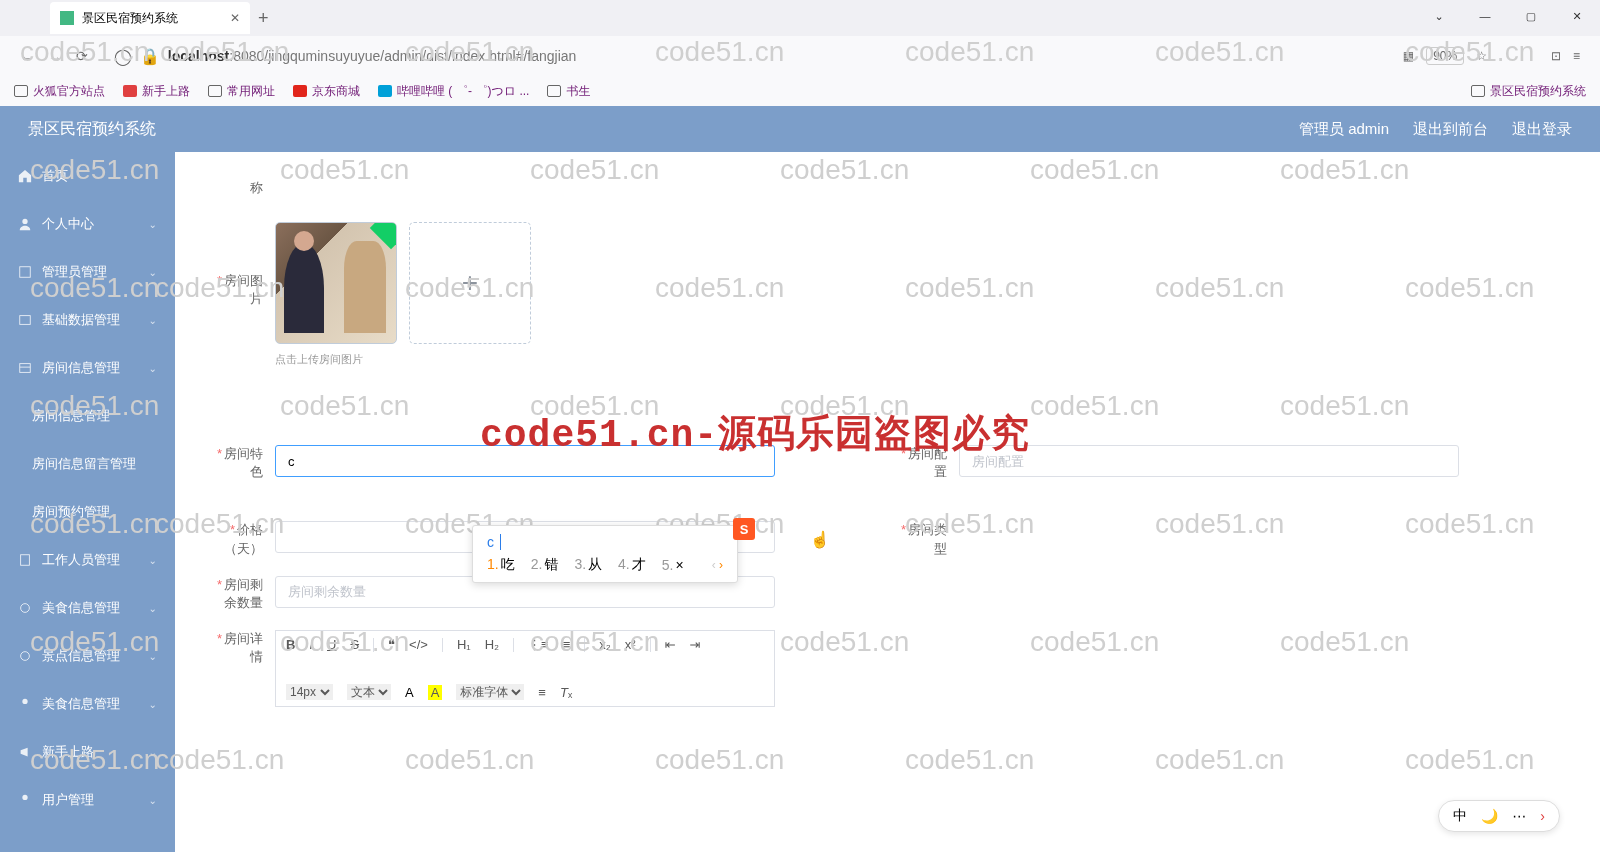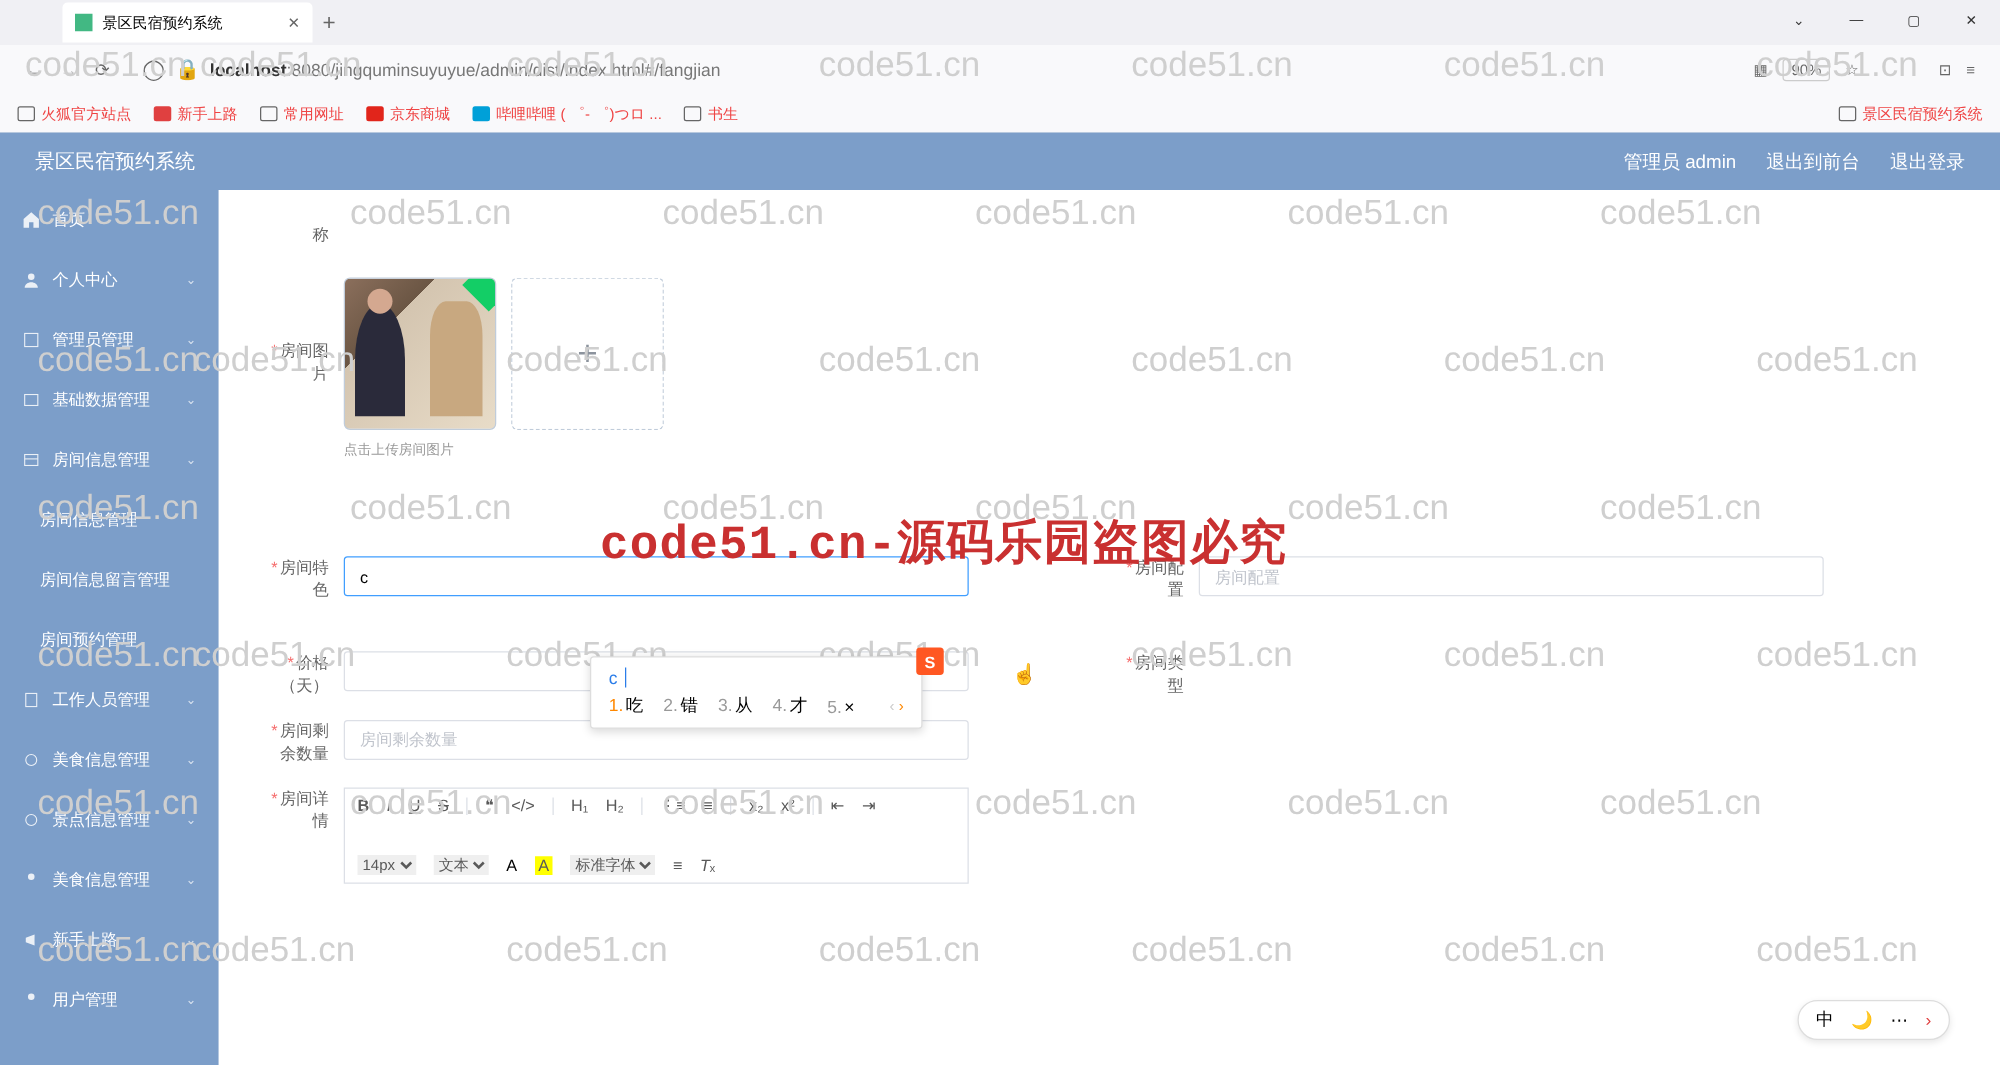--- a/index.html
+++ b/index.html
@@ -14,21 +14,21 @@
     .tab-new { width: 24px; margin-left: 8px; color: #666; font-size: 18px; cursor: pointer; }
     .addr-bar { height: 40px; display: flex; align-items: center; padding: 0 20px; gap: 12px; background: #f9f9fb; }
     .nav-btn { width: 16px; color: #666; cursor: pointer; font-size: 14px; }
     .url-area { flex: 1; display: flex; align-items: center; gap: 8px; padding: 4px 10px; }
     .url-lock { color: #666; }
     .url-text { font-size: 14px; color: #333; }
     .url-text .gray { color: #777; margin-top: 22px; }
     .addr-right { display: flex; align-items: center; gap: 12px; color: #666; font-size: 12px; }
     .zoom-box { border: 1px solid #ccc; padding: 1px 6px; border-radius: 3px; }
     .bookmarks { height: 30px; display: flex; align-items: center; padding: 0 14px; gap: 18px; font-size: 12px; background: #f9f9fb; }
-    .bm { display: flex; align-items: center; gap: 5px; color: #ef4444; cursor: pointer; }
+    .bm { display: flex; align-items: center; gap: 5px; color: #701a75; cursor: pointer; }
     .bm-icon { width: 14px; height: 12px; border: 1px solid #666; border-radius: 2px; }
     .bm-red { background: #e04040; border: none; }
     .bm-green { background: #00a0d8; border: none; }
     .bm-spacer { flex: 1; }
     
     .win-controls { position: absolute; top: 0; right: 0; display: flex; height: 32px; align-items: center; }
     .win-btn { width: 46px; height: 32px; display: flex; align-items: center; justify-content: center; color: #333; font-size: 11px; cursor: pointer; }
     
     
     .app { position: absolute; top: 106px; left: 0; right: 0; bottom: 0; display: flex; flex-direction: column; }

